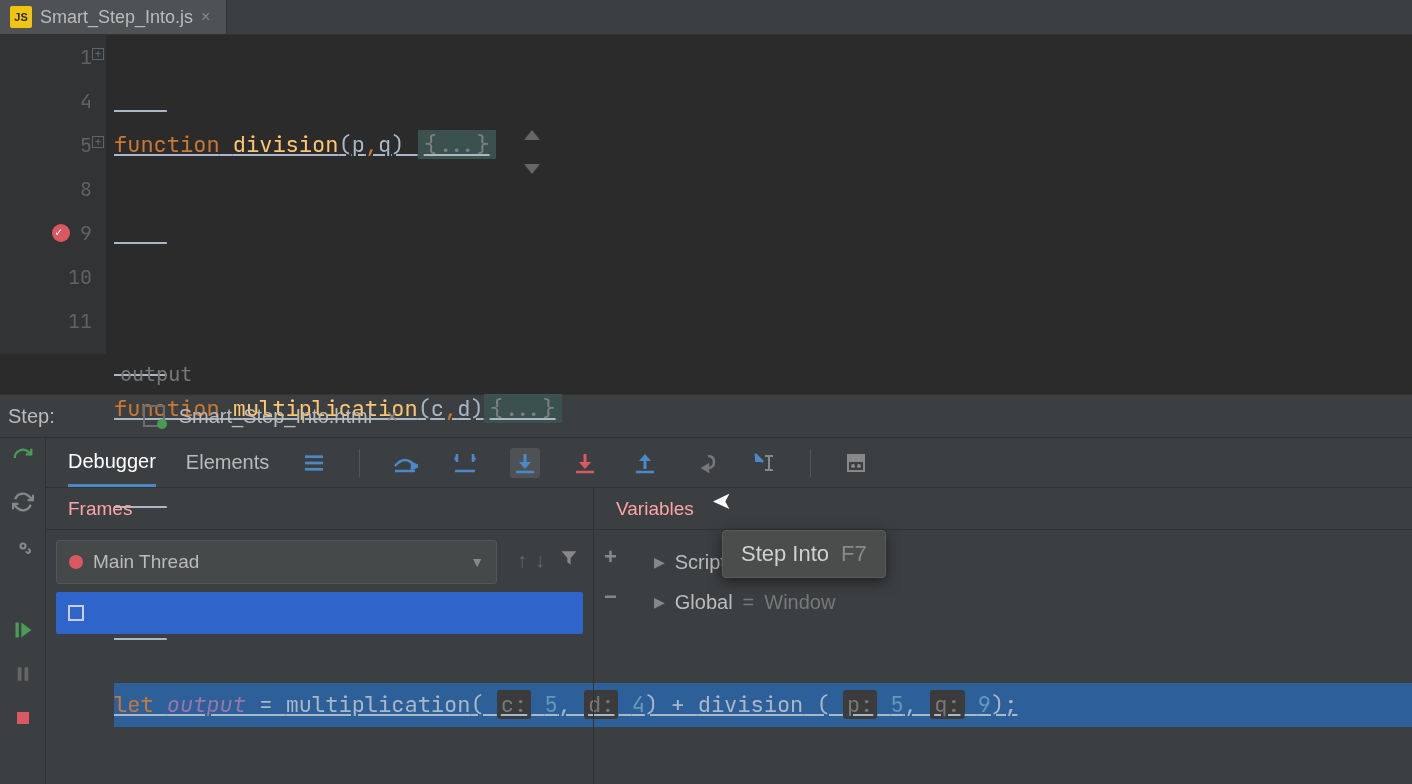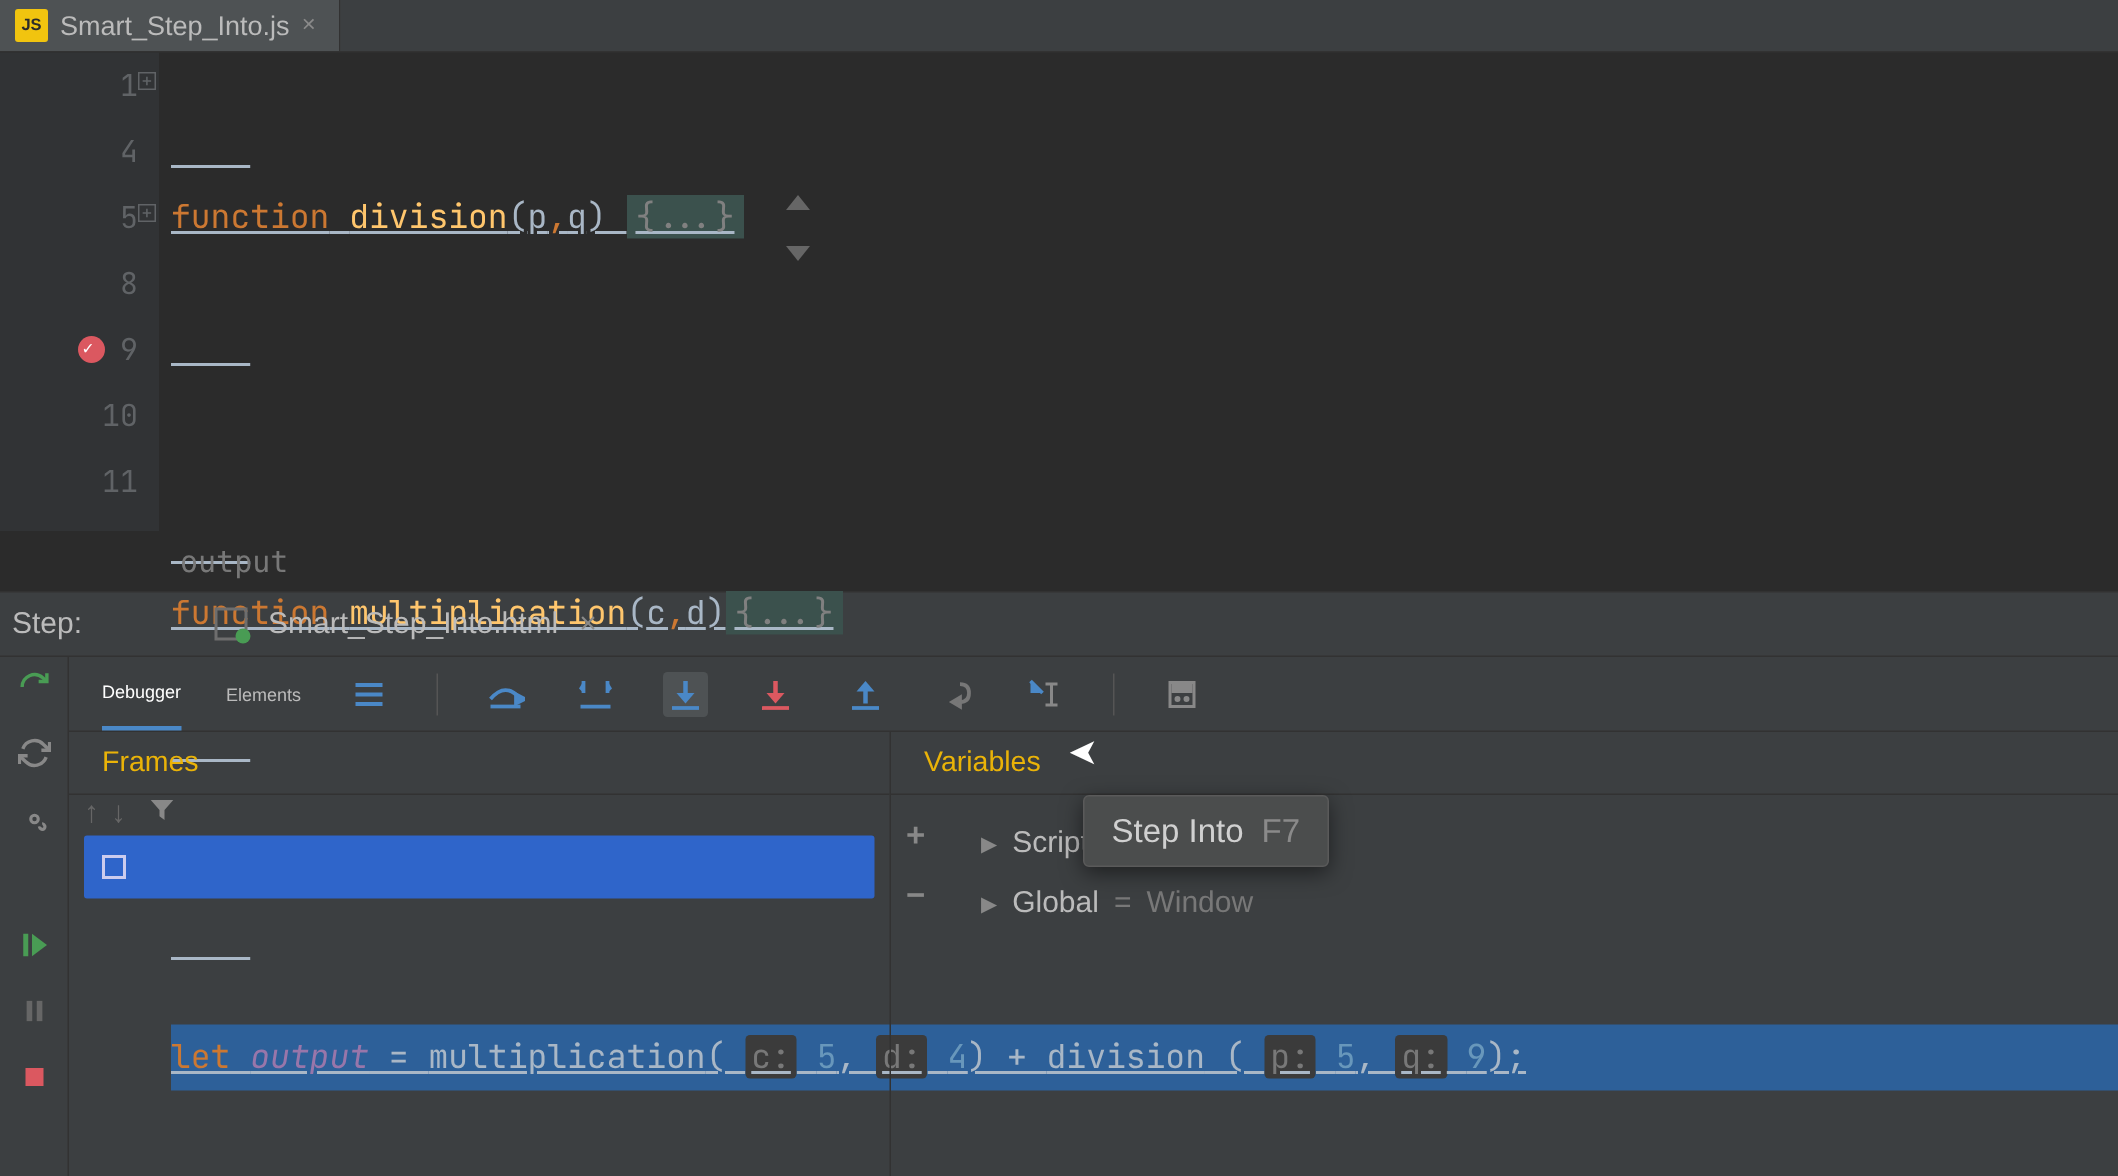--- a/index.html
+++ b/index.html
@@ -165,37 +165,37 @@
 
   .debug-main { flex: 1; display: flex; flex-direction: column; }
 
   .debug-tabs {
     height: 50px;
     display: flex;
     align-items: center;
     gap: 30px;
     padding: 0 22px;
     border-bottom: 1px solid #323232;
-    font-size: 12px;
+    font-size: 20px;
     color: #bbbbbb;
     position: relative;
   }
   .dtab { display:flex; align-items:center; gap:8px; height:100%; }
   .dtab.active { color: #fff; border-bottom: 3px solid #4a88c7; }
   .console-play {
     width: 16px; height: 16px; background:#6e6e6e;
     clip-path: polygon(0 0,100% 50%,0 100%);
   }
   .tb-sep { width:1px; height:28px; background:#555; }
   .tb-icon { width:30px; height:30px; display:flex; align-items:center; justify-content:center; border-radius:3px; }
   .tb-icon.active { background:#4e5254; }
 
   .panels { display:flex; flex:1; }
   .frames-panel { width:548px; border-right:1px solid #323232; display:flex; flex-direction:column; }
-  .panel-header { height:42px; padding:0 22px; display:flex; align-items:center; font-size:19px; color:#eab308; border-bottom:1px solid #323232; }
+  .panel-header { height:42px; padding:0 22px; display:flex; align-items:center; font-size:19px; color:#fca5a5; border-bottom:1px solid #323232; }
   .thread-row {
     margin:10px 10px 6px 10px;
     height:44px;
     background:#45494a;
     border:1px solid #555;
     border-radius:3px;
     display:flex;
     align-items:center;
     padding:0 12px;
     gap:10px;
@@ -433,20 +433,26 @@
             <circle cx="7" cy="13" r="1" fill="#888"></circle>
             <circle cx="13" cy="13" r="1" fill="#888"></circle>
           </svg>
         </div>
     </div>
 
     <div class="panels">
       <div class="frames-panel">
         <div class="panel-header">Frames</div>
         <div style="display:flex;align-items:center">
+          <div class="thread-row" style="flex:1">
+            <div class="red-dot"></div>
+            <span>Main Thread</span>
+            <div class="spacer"></div>
+            <span class="chev">▼</span>
+          </div>
           <div class="nav-arrows">
             <span>↑</span>
             <span>↓</span>
           </div>
           <div class="filter-icon" style="margin:0 14px">
             <svg viewBox="0 0 24 24" fill="#888">
                 <polygon points="3,4 21,4 14,12 14,20 10,17 10,12"></polygon>
               </svg>
           </div>
         </div>

